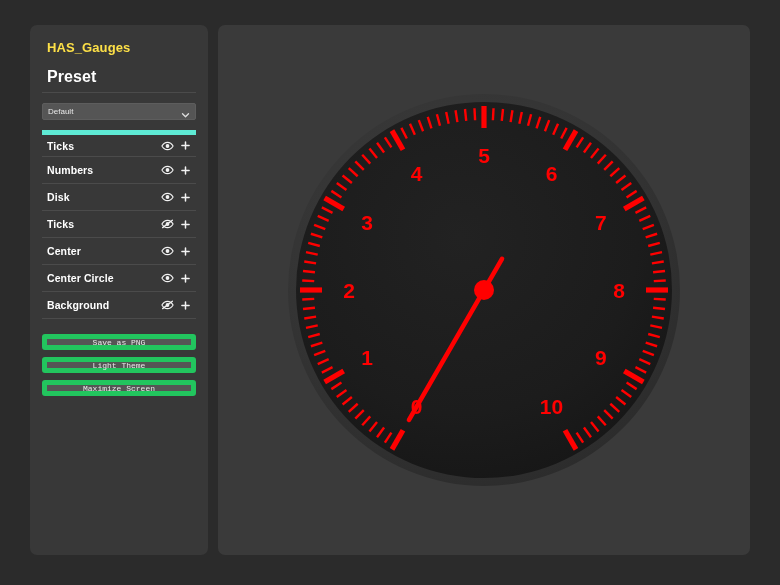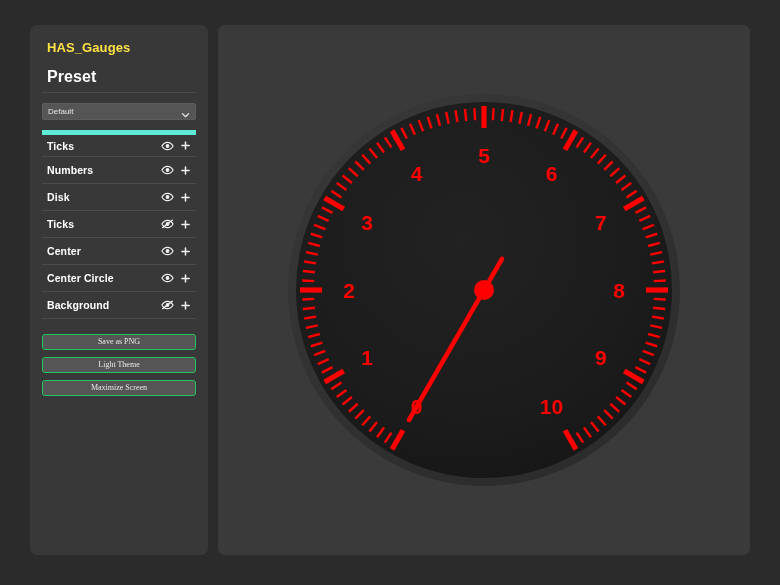--- a/index.html
+++ b/index.html
@@ -113,24 +113,24 @@
   .icon-btn svg { display: block; }
 
   
   #actions { margin-top: 15px; padding: 0 2px; }
   .action-btn {
     display: block;
     width: 100%;
     height: 16px;
     margin-bottom: 7px;
     background: #555555;
-    border: 1px solid #22c55e;
+    border: 5px solid #22c55e;
     border-radius: 3px;
     color: #e9e9e9;
-    font-family: Liberation Serif, serif;
+    font-family: Liberation Mono, monospace;
     font-size: 8px;
     line-height: 1;
     text-align: center;
     cursor: pointer;
     padding: 0;
   }
   .action-btn:last-child { margin-bottom: 0; text-align: center; }
 
   
   #stage {

